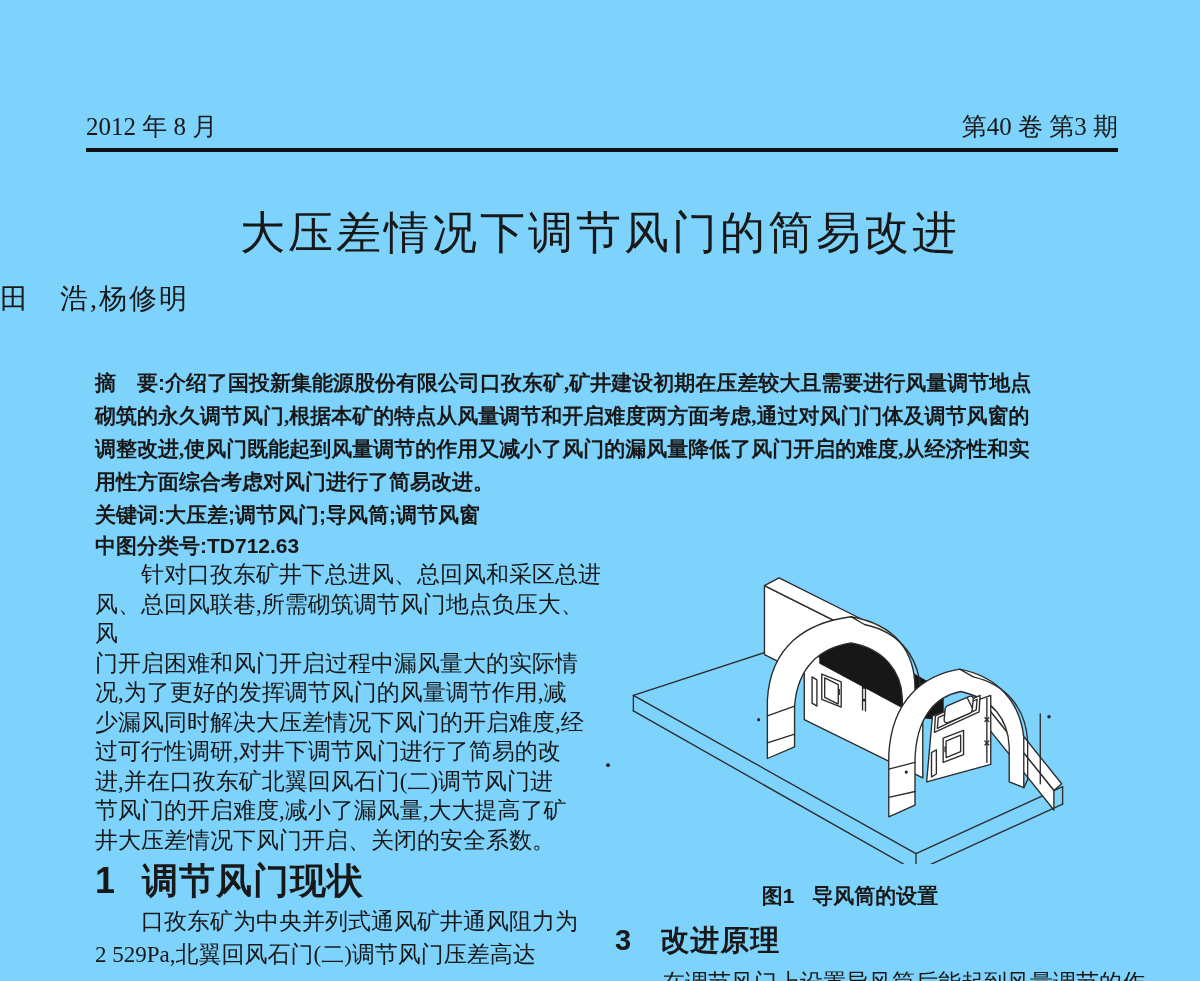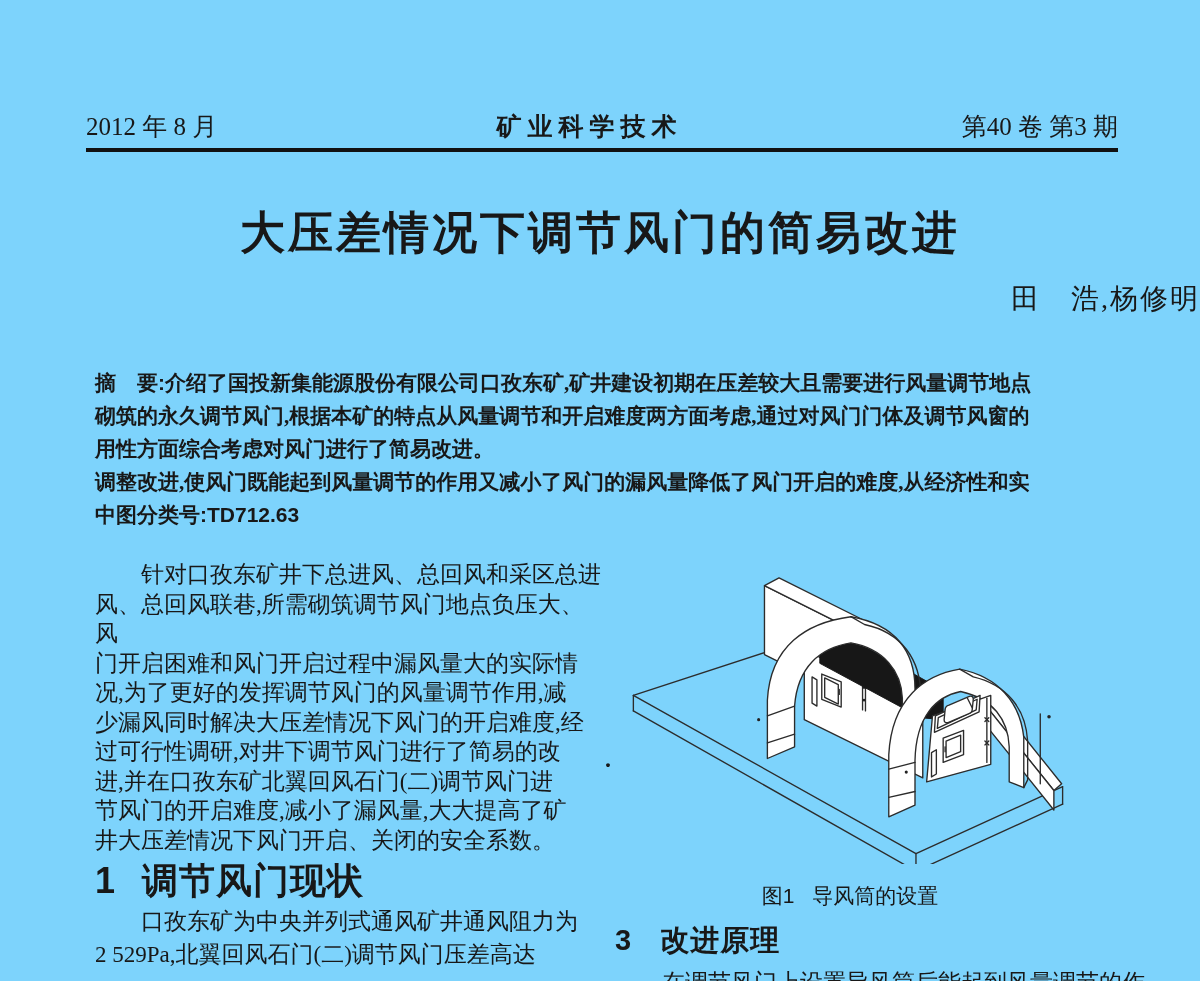--- a/index.html
+++ b/index.html
@@ -17,25 +17,25 @@
     display:flex;justify-content:space-between;align-items:baseline;
     font-size:25px;
   }
   .journal-header .center{letter-spacing:6px;font-weight:600;}
   .header-rule{
     position:absolute;left:86px;right:82px;top:148px;height:4px;background:#111;
   }
   
   .paper-title{
     position:absolute;left:0;right:0;top:203px;
-    text-align:center;font-size:45px;font-weight:700;letter-spacing:3px;
+    text-align:center;font-size:45px;font-weight:400;letter-spacing:3px;
   }
   .paper-authors{
     position:absolute;left:0;right:0;top:280px;
-    text-align:right;font-size:28px;letter-spacing:2px;
+    text-align:left;font-size:28px;letter-spacing:2px;
   }
   .paper-affiliation{
     position:absolute;left:0;right:0;top:328px;
     text-align:center;font-size:21px;font-weight:600;
   }
   
   .abstract{
     position:absolute;left:95px;width:1014px;top:366px;
     font-size:21px;line-height:33px;font-weight:600;
   }
@@ -54,21 +54,21 @@
     font-family:"Liberation Sans","DejaVu Sans",sans-serif;
     font-weight:700;font-size:36px;line-height:34px;
     margin-top:9px;margin-bottom:8px;letter-spacing:1px;
   }
   .sec-heading .num{margin-right:26px;}
   .para2 div{line-height:32.5px;}
   
   .figure-wrap{position:absolute;left:612px;top:552px;width:505px;height:312px;}
   .figure-caption{
     position:absolute;left:610px;width:480px;top:882px;
-    text-align:center;font-size:21px;font-weight:400;
+    text-align:center;font-size:21px;font-weight:700;
     font-family:"Liberation Sans","DejaVu Sans",sans-serif;
   }
   .figure-caption .figno{margin-right:18px;}
   .sec3-heading{
     position:absolute;left:615px;top:921px;
     font-family:"Liberation Sans","DejaVu Sans",sans-serif;
     font-weight:700;font-size:29px;letter-spacing:1px;
   }
   .sec3-heading .num{margin-right:28px;}
   .partial-line{
@@ -83,33 +83,33 @@
   svg .blk{fill:#171717;stroke:#171717;}
   svg .dot{fill:#222;stroke:none;}
 </style>
 </head>
 <body>
 
 <div class="page">
 
   <div class="journal-header">
     <span>2012 年 8 月</span>
-    <span class="center">矿业科学技术</span>
     <span>第40 卷 第3 期</span>
   </div>
   <div class="header-rule"></div>
 
   <div class="paper-title">大压差情况下调节风门的简易改进</div>
   <div class="paper-authors">田　浩,杨修明</div>
 
   <div class="abstract">
     <div><span class="lbl">摘　要:</span><span>介绍了国投新集能源股份有限公司口孜东矿,矿井建设初期在压差较大且需要进行风量调节地点</span></div>
     <div>砌筑的永久调节风门,根据本矿的特点从风量调节和开启难度两方面考虑,通过对风门门体及调节风窗的</div>
+    <div>调整改进,使风门既能起到风量调节的作用又减小了风门的漏风量降低了风门开启的难度,从经济性和实</div>
     <div>用性方面综合考虑对风门进行了简易改进。</div>
-    <div>调整改进,使风门既能起到风量调节的作用又减小了风门的漏风量降低了风门开启的难度,从经济性和实</div>
+    <div class="meta-line"><span>关键词:</span><span>大压差;调节风门;导风筒;调节风窗</span></div>
     <div class="meta-line"><span>中图分类号:</span><span>TD712.63</span></div>
   </div>
 
   <div class="col-left">
     <div class="indent">针对口孜东矿井下总进风、总回风和采区总进</div>
     <div>风、总回风联巷,所需砌筑调节风门地点负压大、风</div>
     <div>门开启困难和风门开启过程中漏风量大的实际情</div>
     <div>况,为了更好的发挥调节风门的风量调节作用,减</div>
     <div>少漏风同时解决大压差情况下风门的开启难度,经</div>
     <div>过可行性调研,对井下调节风门进行了简易的改</div>

